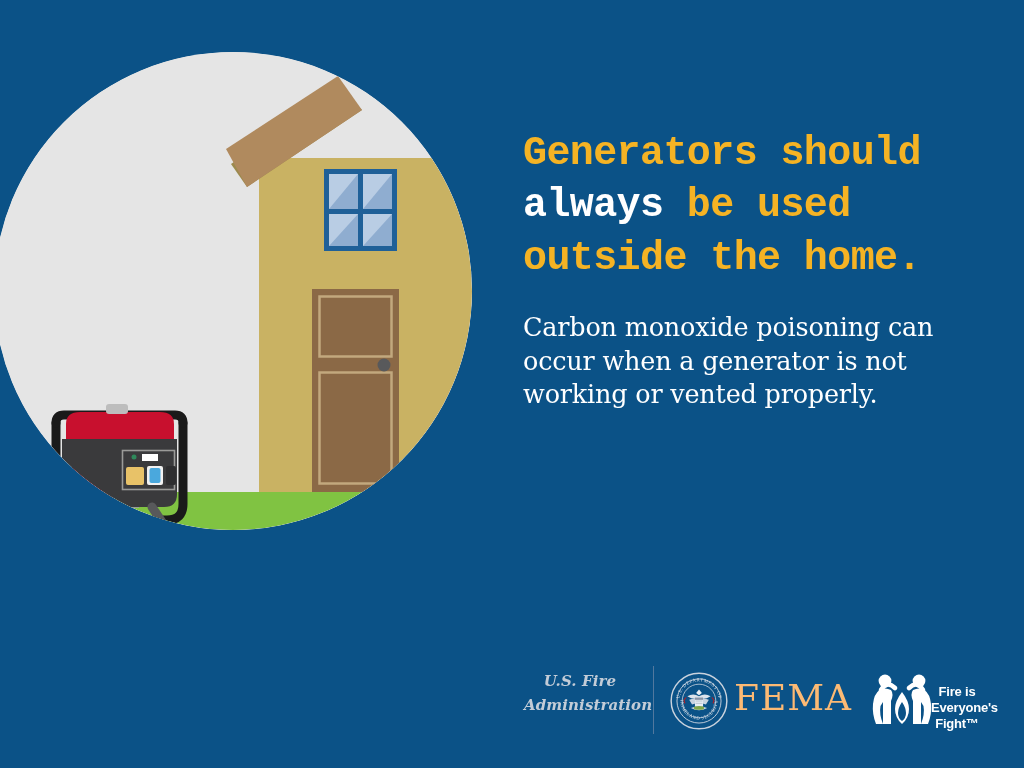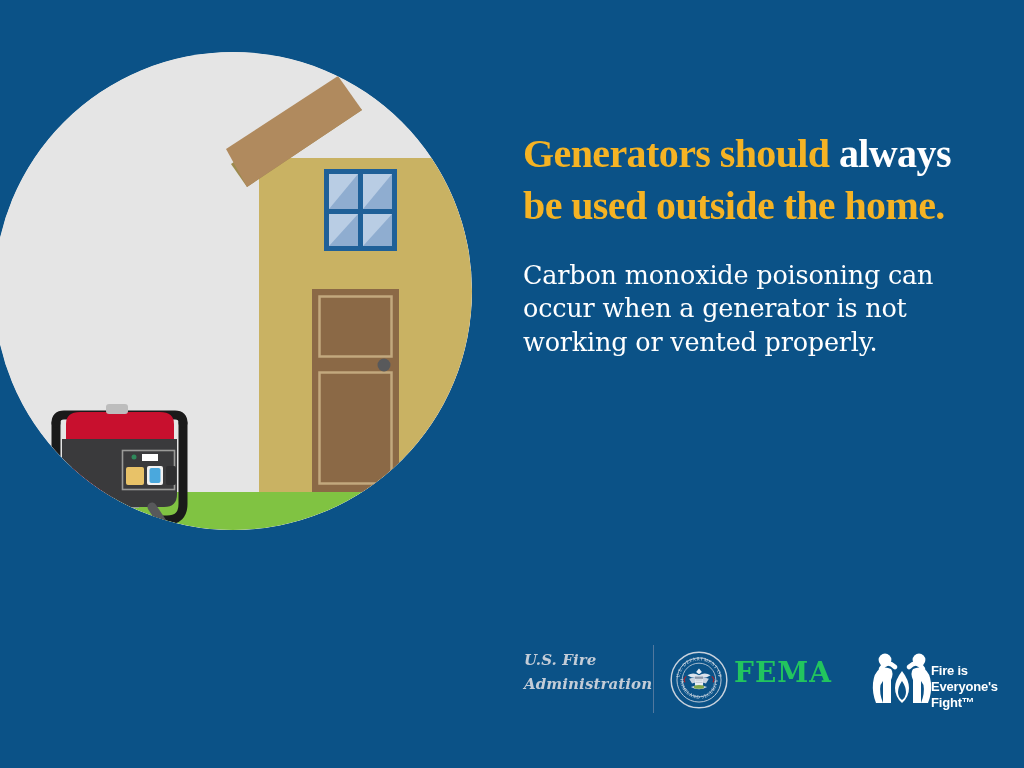--- a/index.html
+++ b/index.html
@@ -25,46 +25,47 @@
   #illustration svg { display:block; width:478px; height:478px; }
 
   
   #text-block {
     position:absolute;
     left:523px;
     top:128px;
     width:450px;
   }
   #headline {
-    font-family:Liberation Serif, serif;
+    font-family:Liberation Mono, monospace;
     font-weight:bold;
     font-size:40px;
     line-height:1.31;
     letter-spacing:-0.6px;
     color:#f5b324;
   }
   #headline .hl-white { color:#ffffff; }
   #body-copy {
     margin-top:26px;
     font-family:"DejaVu Serif", "Liberation Serif", serif;
     font-size:25.5px;
     line-height:1.31;
     color:#ffffff;
     letter-spacing:-0.2px;
   }
 
   
   #footer {
     position:absolute;
     left:0;
-    top:635px;
+    top:656px;
     width:848px;
     height:90px;
     display:flex;
     align-items:center;
+    text-align:center;
   }
   #usfa-lockup {
     position:absolute;
     left:524px;
     top:14px;
     width:112px;
     color:#c3ccd7;
     font-family:"DejaVu Serif", "Liberation Serif", serif;
     font-size:15px;
     font-style:italic;
@@ -85,24 +86,24 @@
     left:670px;
     top:16px;
     width:58px;
     height:58px;
   }
   #fema-wordmark {
     position:absolute;
     left:734px;
     top:24px;
     font-family:"DejaVu Serif", "Liberation Serif", serif;
-    font-size:28px;
-    font-weight:bold;
+    font-size:36px;
+    font-weight:normal;
     letter-spacing:1px;
-    color:#22c55e;
+    color:#fdba74;
     line-height:1;
   }
   #fief-logo {
     position:absolute;
     left:871px;
     top:16px;
     width:110px;
     height:56px;
   }
   #fief-mark { position:absolute; left:0; top:0; width:62px; height:56px; }

